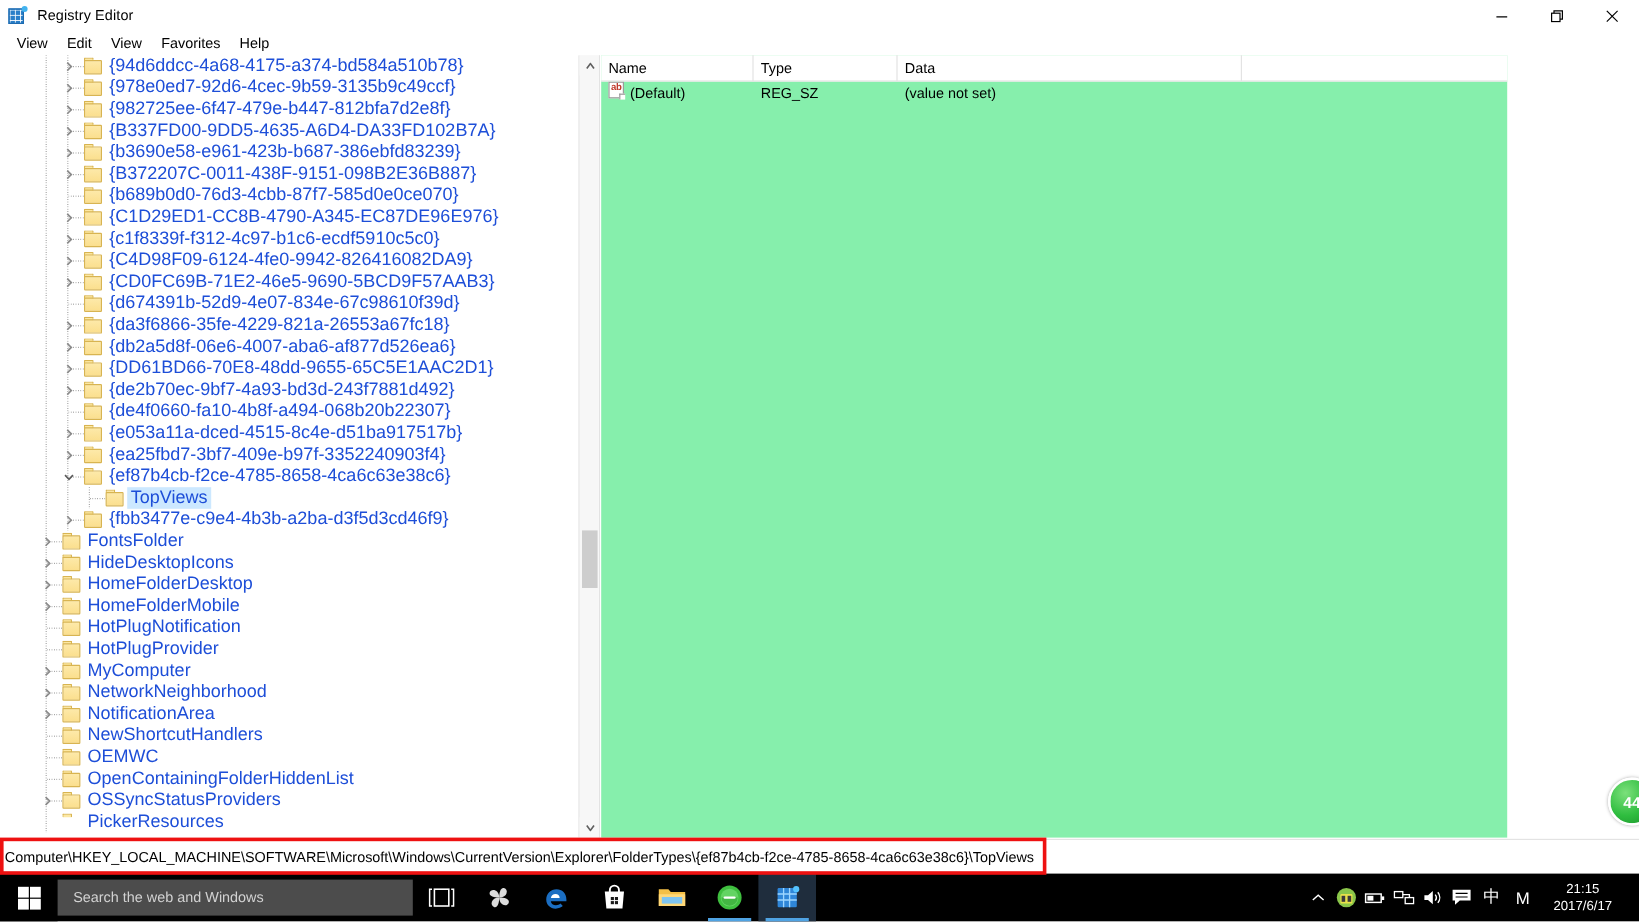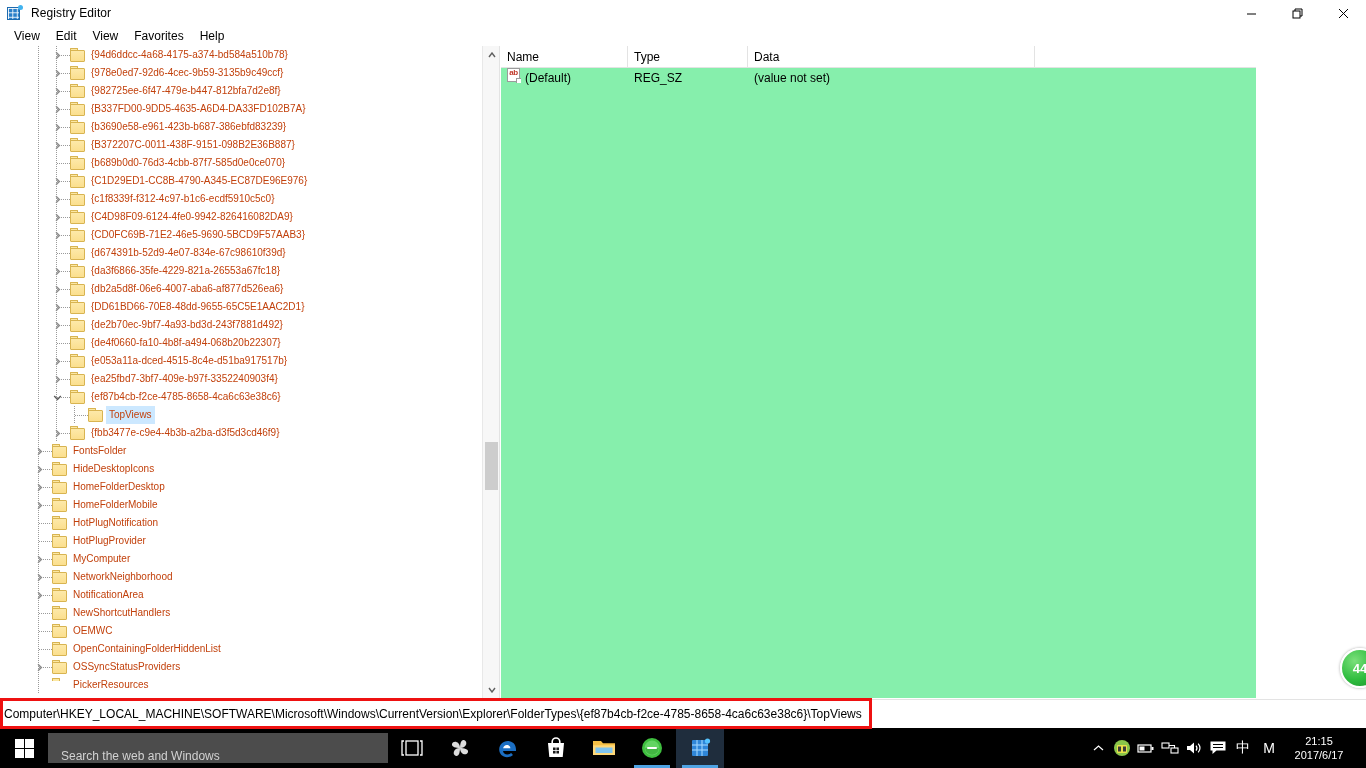--- a/index.html
+++ b/index.html
@@ -103,21 +103,21 @@
     background: linear-gradient(to bottom, #fde9a9 0%, #fbdf8e 100%);
     border: 1px solid #d8b451;
     border-radius: 1px 1px 1px 1px;
   }
   .folder .ftab {
     position: absolute; left: 0; top: 0px; width: 8px; height: 3px;
     background: #fce8a4; border: 1px solid #d8b451; border-bottom: none;
     border-radius: 1px 1px 0 0;
   }
   .tree-label {
-    position: absolute; font-size: 10px; line-height: 18px; color: #c2410c;
+    position: absolute; font-size: 15px; line-height: 18px; color: #1d4ed8;
     padding: 0 3px;
     text-align: right;
   }
   .tree-row.selected .tree-label {
     background: #cce8ff; outline: 0;
   }
 
   
   .tree-sb {
     position: absolute; right: 0; top: 0; width: 17px; height: 652px;
@@ -221,22 +221,22 @@
     width: 48px; height: 40px; display: flex; align-items: center; justify-content: center;
     background: #000;
   }
   .win-logo {
     width: 19px; height: 19px;
     display: grid; grid-template-columns: 9px 9px; grid-template-rows: 9px 9px;
     gap: 1.5px;
   }
   .win-logo i { background: #ffffff; display: block; }
   .search-box {
-    width: 340px; height: 30px; background: #4c4c4c;
-    display: flex; align-items: flex-end; padding-left: 13px;
+    width: 296px; height: 30px; background: #4c4c4c;
+    display: flex; align-items: center; padding-left: 13px;
     color: #d2d2d2; font-size: 12px;
   }
   .tb-icons { display: flex; align-items: center; height: 40px; }
   .tb-btn {
     width: 48px; height: 40px; position: relative;
     display: flex; align-items: center; justify-content: center;
   }
   .tb-btn.active { background: #1f2d3d; }
   .tb-btn .underline {
     position: absolute; bottom: 0; left: 6px; right: 6px; height: 3px;

